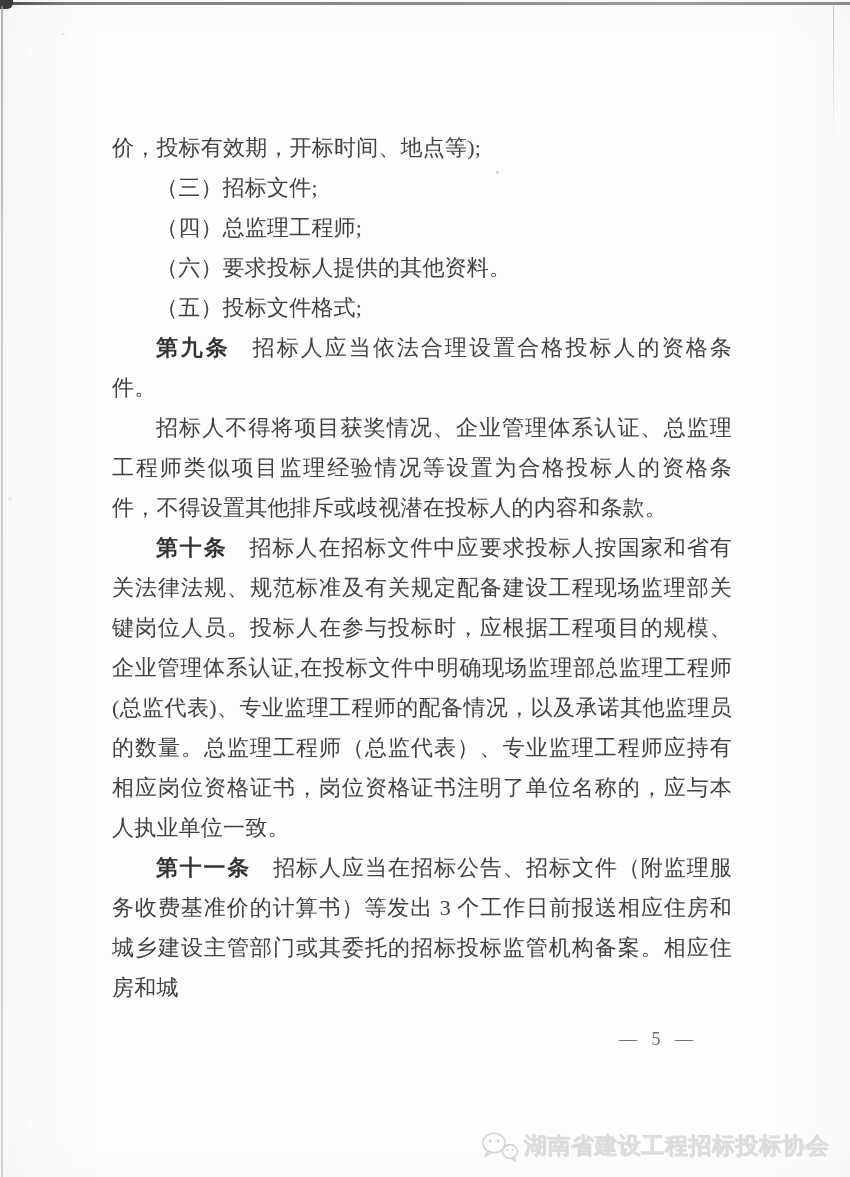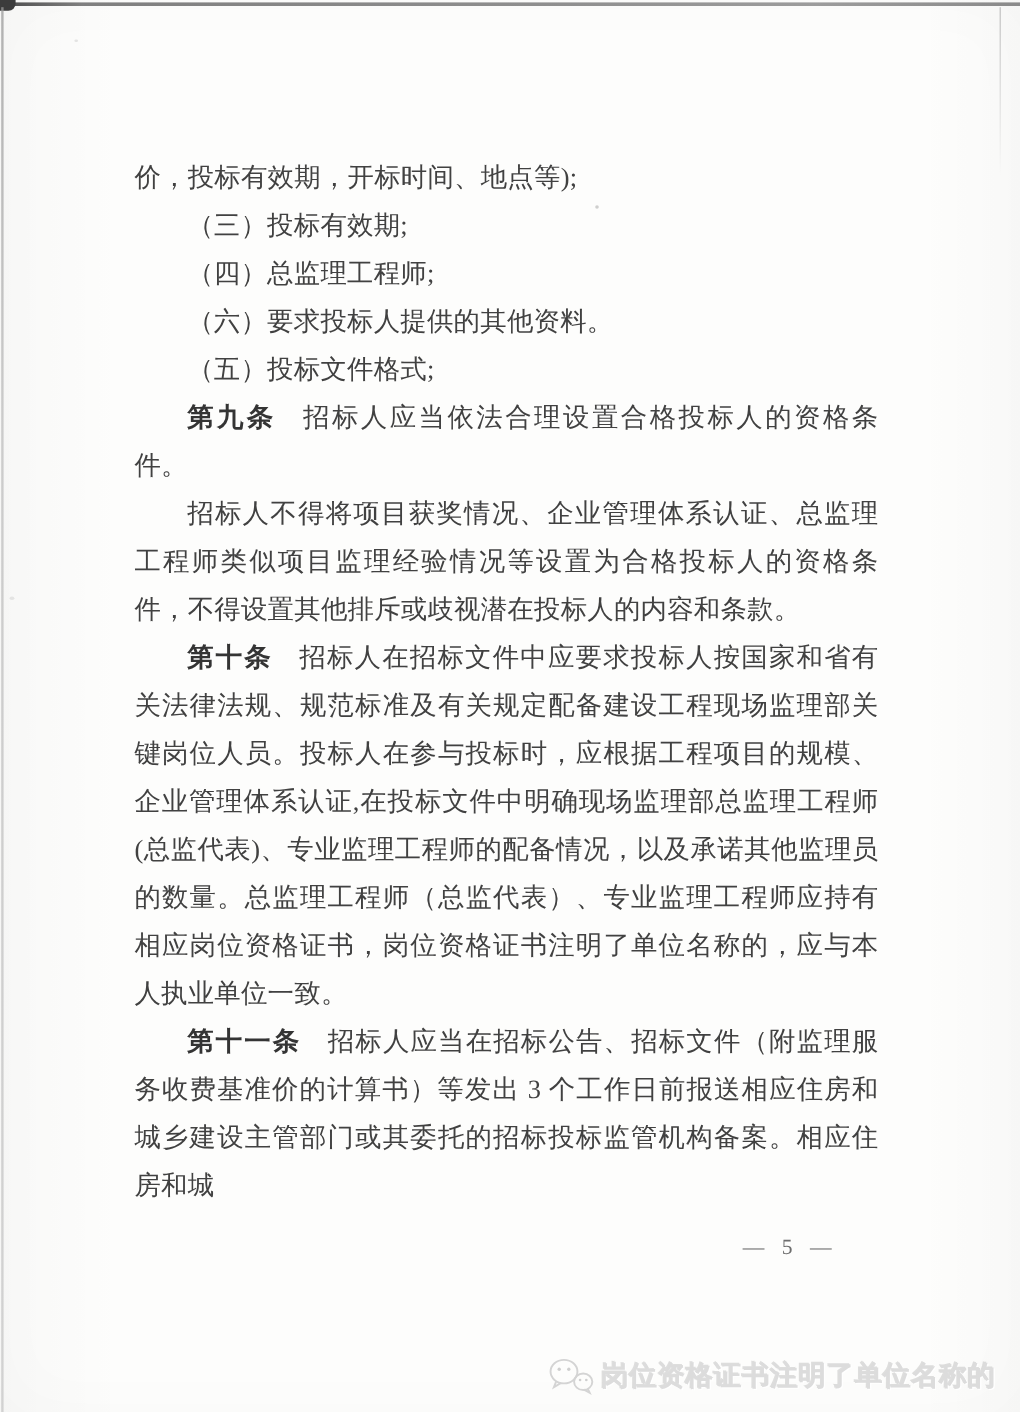--- a/index.html
+++ b/index.html
@@ -116,21 +116,21 @@
   <div class="scan-edge-top"></div>
   <div class="scan-corner-blob"></div>
   <div class="scan-edge-left"></div>
   <div class="scan-edge-right"></div>
   <div class="speck speck-1"></div>
   <div class="speck speck-2"></div>
   <div class="speck speck-3"></div>
 
   <div class="content">
     <p class="para continuation"><span>价，投标有效期，开标时间、地点等);</span></p>
-    <p class="para"><span>（三）投标有效期;</span></p>
+    <p class="para"><span>（三）招标文件;</span></p>
     <p class="para"><span>（四）总监理工程师;</span></p>
     <p class="para"><span>（六）要求投标人提供的其他资料。</span></p>
     <p class="para"><span>（五）投标文件格式;</span></p>
     <p class="para"><b class="lead">第九条</b><span>招标人应当依法合理设置合格投标人的资格条件。</span></p>
     <p class="para"><span>招标人不得将项目获奖情况、企业管理体系认证、总监理工程师类似项目监理经验情况等设置为合格投标人的资格条件，不得设置其他排斥或歧视潜在投标人的内容和条款。</span></p>
     <p class="para"><b class="lead">第十条</b><span>招标人在招标文件中应要求投标人按国家和省有关法律法规、规范标准及有关规定配备建设工程现场监理部关键岗位人员。投标人在参与投标时，应根据工程项目的规模、企业管理体系认证,在投标文件中明确现场监理部总监理工程师(总监代表)、专业监理工程师的配备情况，以及承诺其他监理员的数量。总监理工程师（总监代表）、专业监理工程师应持有相应岗位资格证书，岗位资格证书注明了单位名称的，应与本人执业单位一致。</span></p>
     <p class="para"><b class="lead">第十一条</b><span>招标人应当在招标公告、招标文件（附监理服务收费基准价的计算书）等发出 3 个工作日前报送相应住房和城乡建设主管部门或其委托的招标投标监管机构备案。相应住房和城</span></p>
 
     <div class="page-number">— 5 —</div>
   </div>
@@ -145,16 +145,16 @@
           <path d="M33.8 27.2 L35.4 30.6 L30.6 28.1"></path>
         </g>
         <g fill="#cfcfcf">
           <circle cx="10" cy="11" r="1.4"></circle>
           <circle cx="18" cy="11" r="1.4"></circle>
           <circle cx="27.4" cy="20" r="1.1"></circle>
           <circle cx="32.6" cy="20" r="1.1"></circle>
         </g>
       </svg>
     </span>
-    <span class="association-name">岗位资格证书注明了单位名称的</span>
+    <span class="association-name">湖南省建设工程招标投标协会</span>
   </div>
 
 </div>
 
 </body></html>

